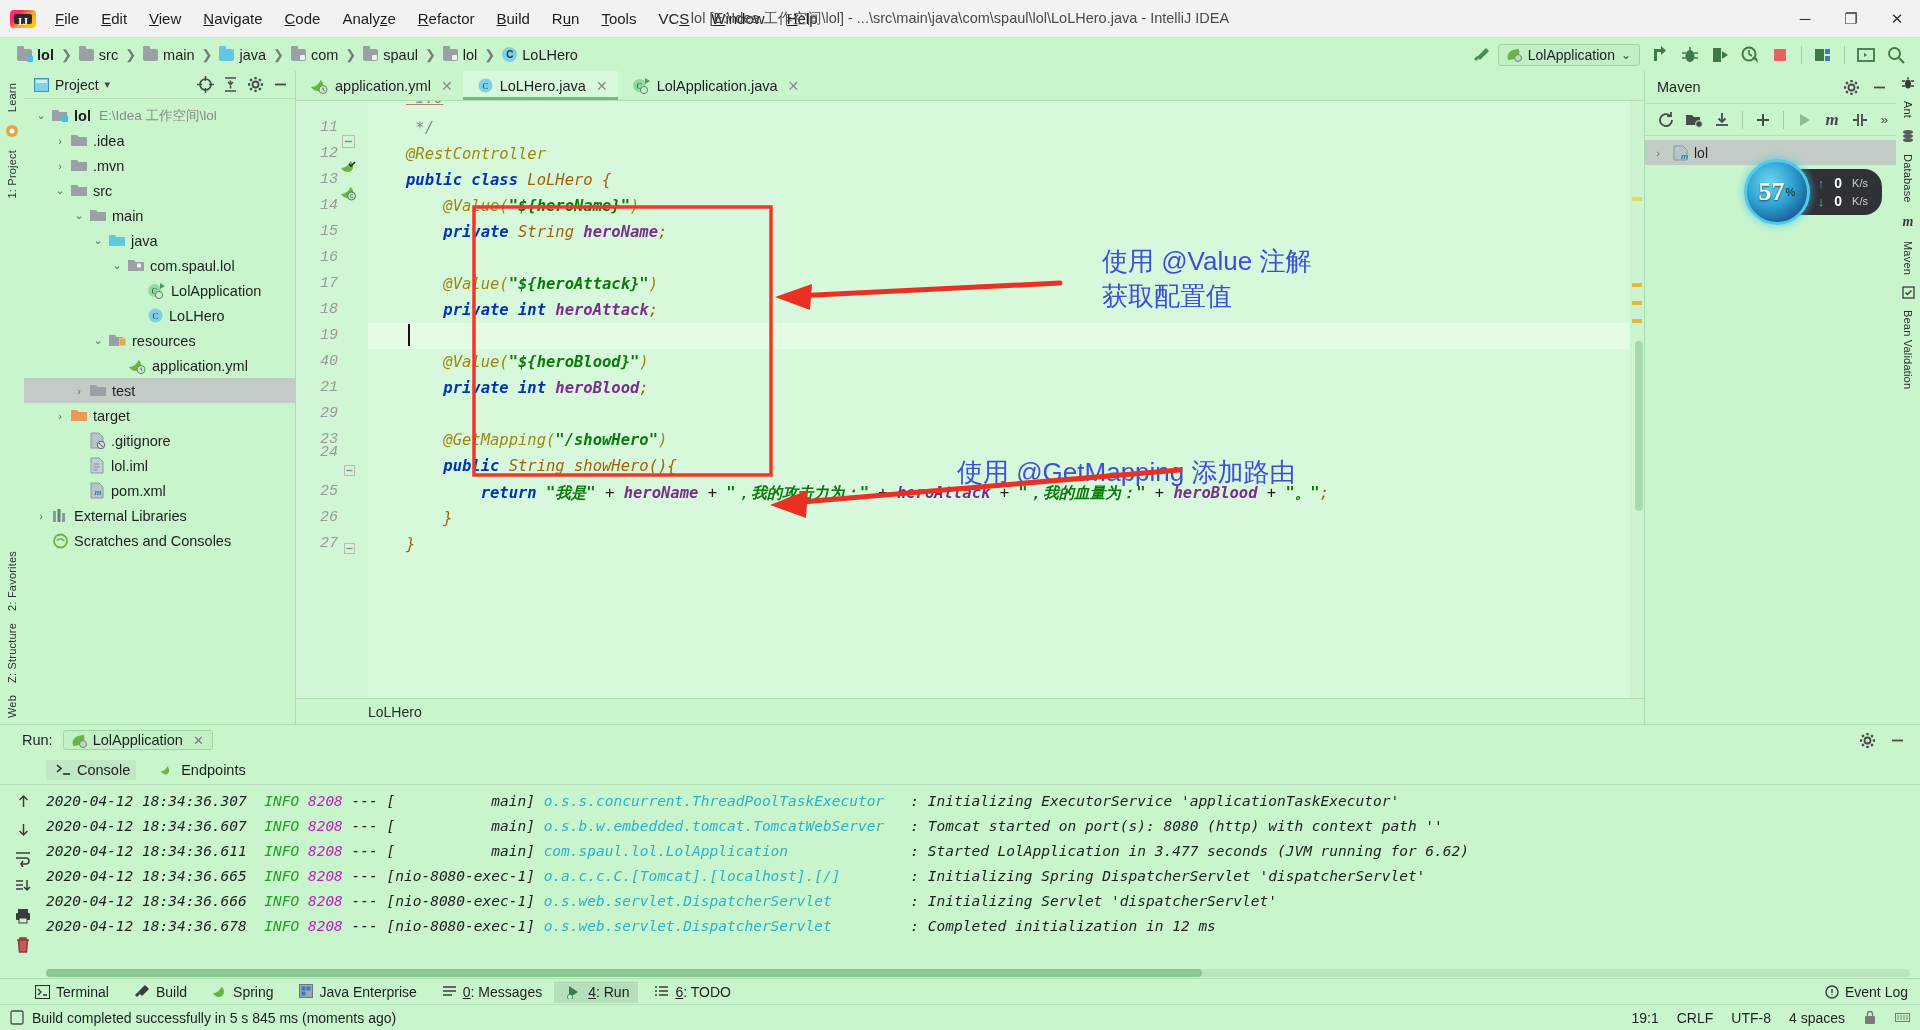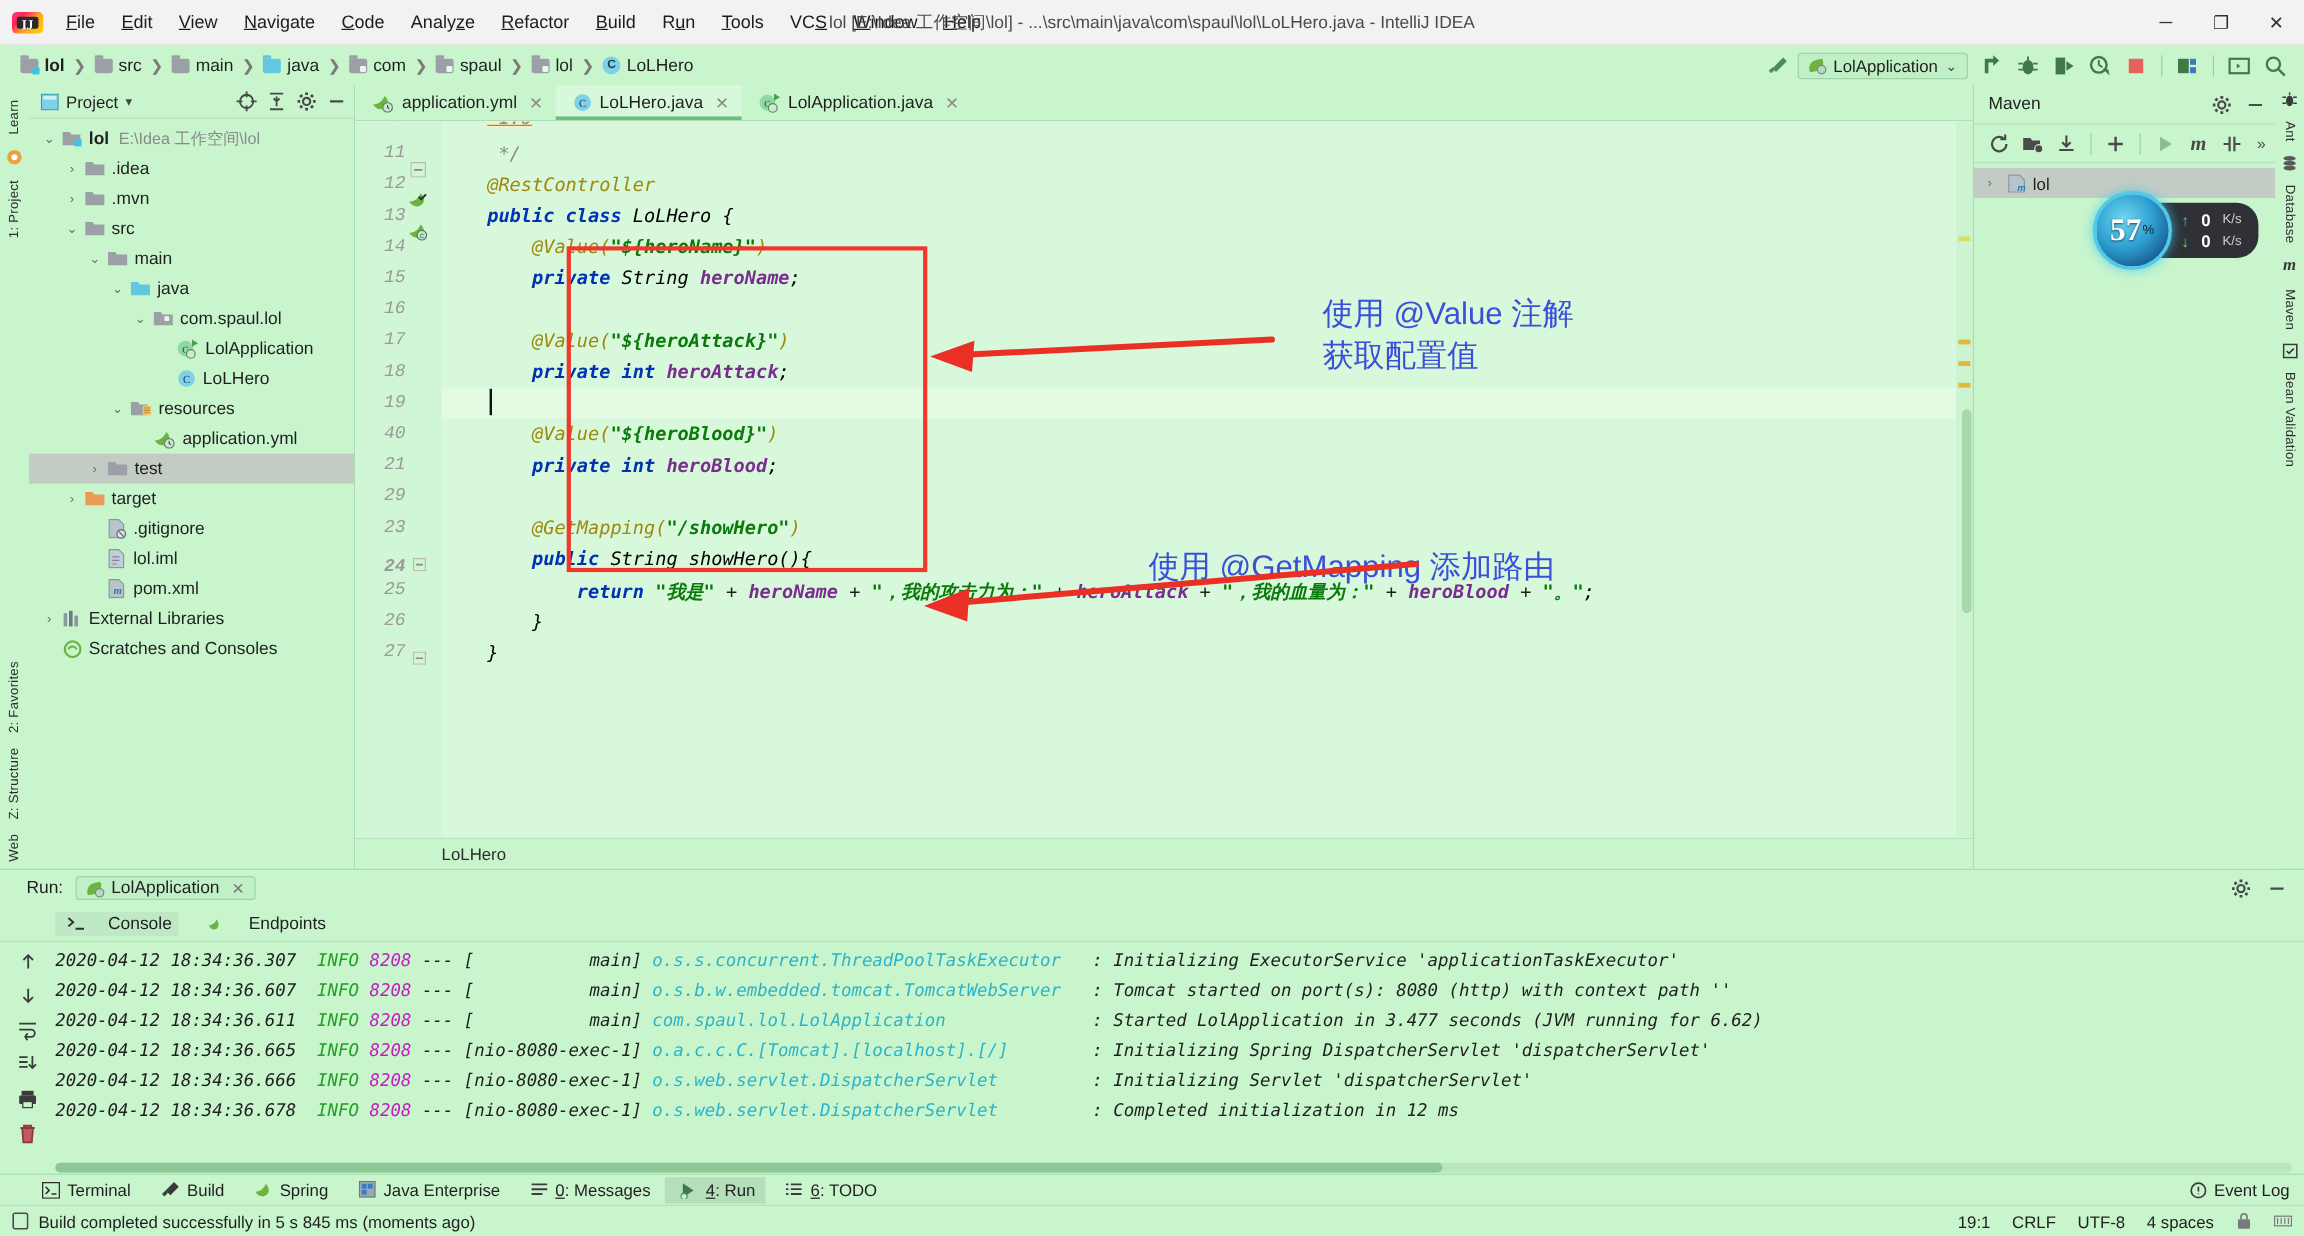--- a/index.html
+++ b/index.html
@@ -103,21 +103,21 @@
      font-family:"Liberation Mono", monospace; font-size:15px;}
   .gmark{position:absolute;}
   .code-area { flex:1; position:relative; font-family:"DejaVu Sans Mono", monospace;
      font-size:15.5px; font-style:italic; white-space:pre; overflow:hidden;}
   .cline{position:absolute;left:0;white-space:pre;}
   .hl-line{position:absolute;left:0;right:0;height:26px;background:#e3fbe3;}
   .k{color:#0033b3;font-weight:bold;}
   .anno{color:#9e880d;}
   .str{color:#0a7a0a;font-weight:bold;}
   .fld{color:#7a2d8f;font-weight:bold;}
-  .pl{color:#000000;}
+  .pl{color:#a16207;}
   .cm{color:#8a8a8a;}
   .op{color:#1f1f1f;}
   .caret{position:absolute;width:2px;background:#111;}
 
   .ann-text{position:absolute;color:#3b4fd8;font-size:26px;font-weight:500;line-height:1.35;white-space:pre;}
 
   .marker-bar{width:14px;flex:0 0 14px;background:#cdf4d1;position:relative;}
   .mk{position:absolute;left:2px;width:10px;height:4px;}
   .vscroll{position:absolute;right:1px;width:8px;background:#a8d8ae;border-radius:4px;}
 
@@ -148,21 +148,21 @@
   .netrow .up{color:#48b0d0;} .netrow .dn{color:#5ad45a;}
   .netrow .val{margin-left:auto;font-weight:bold;}
   .netrow .unit{font-size:11px;font-weight:normal;color:#cfcfcf;}
 
   
   .runpanel{height:254px;flex:0 0 254px;background:#c9f5cd;display:flex;flex-direction:column;border-top:1px solid #a9dcb0;}
   .run-head{height:30px;display:flex;align-items:center;padding-left:22px;gap:10px;font-size:14.5px;}
   .run-tab{display:flex;align-items:center;gap:6px;padding:1px 8px;border:1px solid #9fd4a6;border-radius:3px;background:#c1f0c6;}
   .run-head .sp{margin-left:auto;display:flex;gap:4px;padding-right:10px;}
   .run-sub{height:30px;display:flex;align-items:center;gap:14px;padding-left:46px;font-size:14.5px;border-bottom:1px solid #b6e0bd;}
-  .run-sub .st{display:flex;align-items:center;gap:19px;padding:2px 6px;}
+  .run-sub .st{display:flex;align-items:center;gap:6px;padding:2px 6px;}
   .run-sub .st.active{background:#bfe9c5;border-radius:2px;}
   .console-wrap{flex:1;display:flex;min-height:0;}
   .console-side{width:46px;flex:0 0 46px;display:flex;flex-direction:column;align-items:center;gap:11px;padding-top:8px;color:#3b3b3b;}
   .console{flex:1;overflow:hidden;position:relative;font-family:"DejaVu Sans Mono",monospace;
      font-size:14.5px;font-style:italic;white-space:pre;padding-top:4px;}
   .logline{height:25px;line-height:25px;white-space:pre;font-style:italic;}
   .lg-date{color:#1f1f1f;}
   .lg-info{color:#23a023;}
   .lg-pid{color:#c020c0;}
   .lg-thread{color:#1f1f1f;}
@@ -665,21 +665,21 @@
             <div class="lineno" style="top: 96px;">14</div>
             <div class="lineno" style="top: 122px;">15</div>
             <div class="lineno" style="top: 148px;">16</div>
             <div class="lineno" style="top: 174px;">17</div>
             <div class="lineno" style="top: 200px;">18</div>
             <div class="lineno" style="top: 226px;">19</div>
             <div class="lineno" style="top: 252px;">40</div>
             <div class="lineno" style="top: 278px;">21</div>
             <div class="lineno" style="top: 304px;">29</div>
             <div class="lineno" style="top: 330px;">23</div>
-            <div class="lineno" style="top: 363px; font-weight: bold;">24</div>
+            <div class="lineno" style="top: 343px;">24</div>
             <div class="lineno" style="top: 382px;">25</div>
             <div class="lineno" style="top: 408px;">26</div>
             <div class="lineno" style="top: 434px;">27</div>
           </div>
 
         <div class="code-area" id="code-area"><div class="cline" style="top: -12px; left: 38px;"><span class="cm" style="text-decoration:underline;background:#f4f0c0"><version> 1.0</version></span></div><div class="cline" style="top: 18px; left: 38px;"><span class="cm"> */</span></div><div class="cline" style="top: 44px; left: 38px;"><span class="anno">@RestController</span></div><div class="cline" style="top: 70px; left: 38px;"><span class="k">public class </span><span class="pl">LoLHero {</span></div><div class="cline" style="top: 96px; left: 38px;"><span class="anno">    @Value(</span><span class="str">"${heroName}"</span><span class="anno">)</span></div><div class="cline" style="top: 122px; left: 38px;"><span class="k">    private </span><span class="pl">String </span><span class="fld">heroName</span><span class="pl">;</span></div><div class="cline" style="top: 148px; left: 38px;"></div><div class="cline" style="top: 174px; left: 38px;"><span class="anno">    @Value(</span><span class="str">"${heroAttack}"</span><span class="anno">)</span></div><div class="cline" style="top: 200px; left: 38px;"><span class="k">    private int </span><span class="fld">heroAttack</span><span class="pl">;</span></div><div class="hl-line" style="top: 222px;"></div><div class="cline" style="top: 226px; left: 38px;"></div><div class="cline" style="top: 252px; left: 38px;"><span class="anno">    @Value(</span><span class="str">"${heroBlood}"</span><span class="anno">)</span></div><div class="cline" style="top: 278px; left: 38px;"><span class="k">    private int </span><span class="fld">heroBlood</span><span class="pl">;</span></div><div class="cline" style="top: 304px; left: 38px;"></div><div class="cline" style="top: 330px; left: 38px;"><span class="anno">    @GetMapping(</span><span class="str">"/showHero"</span><span class="anno">)</span></div><div class="cline" style="top: 356px; left: 38px;"><span class="k">    public </span><span class="pl">String </span><span class="pl">showHero</span><span class="pl">(){</span></div><div class="cline" style="top: 382px; left: 38px;"><span class="k">        return </span><span class="str">"我是"</span><span class="op"> + </span><span class="fld">heroName</span><span class="op"> + </span><span class="str">"，我的攻击力为："</span><span class="op"> + </span><span class="fld">heroAttack</span><span class="op"> + </span><span class="str">"，我的血量为："</span><span class="op"> + </span><span class="fld">heroBlood</span><span class="op"> + </span><span class="str">"。"</span><span class="pl">;</span></div><div class="cline" style="top: 408px; left: 38px;"><span class="pl">    }</span></div><div class="cline" style="top: 434px; left: 38px;"><span class="pl">}</span></div><div class="caret" style="left: 40px; top: 223px; height: 22px;"></div></div>
 
         <div class="marker-bar">
           <div class="mk" style="top:96px;background:#d7e05a"></div>
           <div class="mk" style="top:182px;background:#e0b93a"></div>

